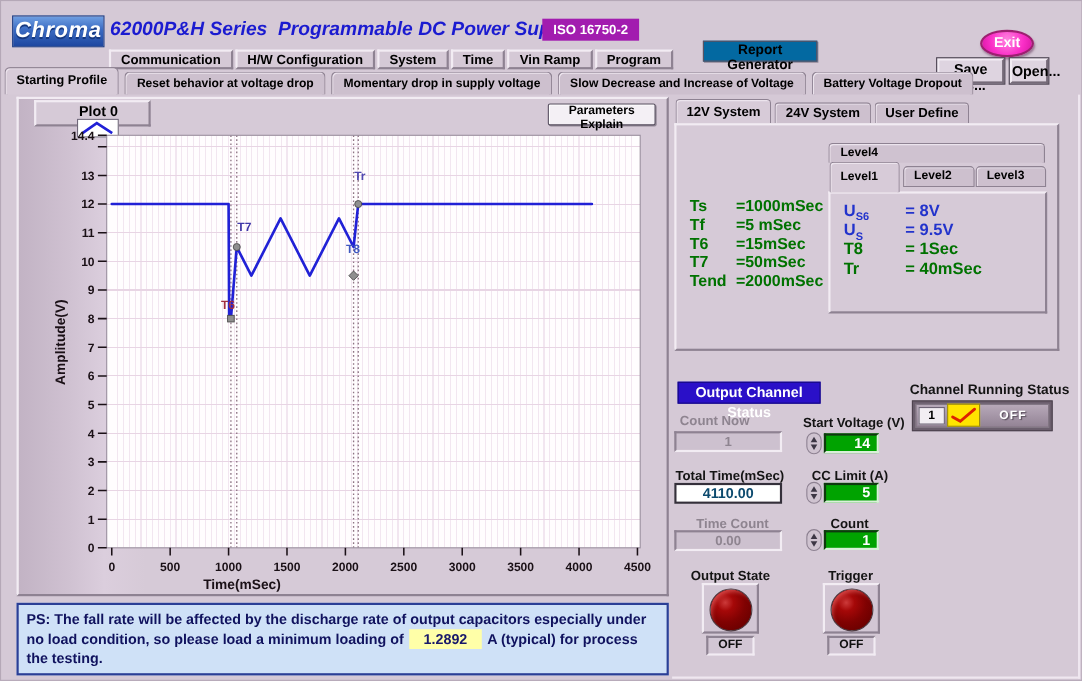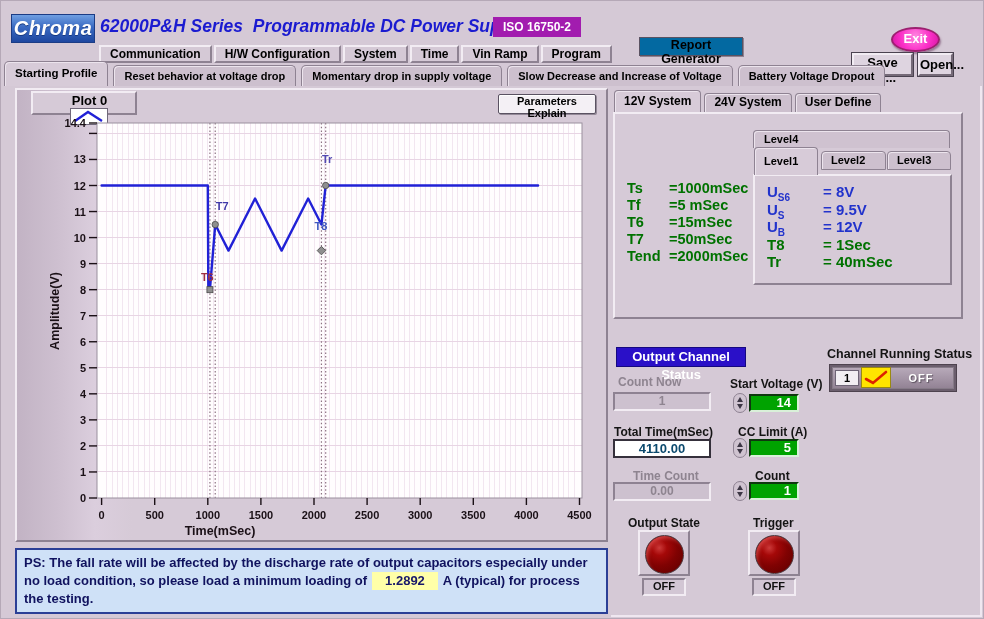--- a/index.html
+++ b/index.html
@@ -369,24 +369,20 @@
     </div>
   <div class="abs inner-panel" id="level-params">
       <div class="lrow" style="color: rgb(34, 51, 204);">
         <span class="lname">U<sub>S6</sub></span>
         <span class="lval">= 8V</span>
       </div>
       <div class="lrow" style="color: rgb(34, 51, 204);">
         <span class="lname">U<sub>S</sub></span>
         <span class="lval">= 9.5V</span>
       </div>
-      <div class="lrow" style="color: rgb(34, 51, 204);">
-        <span class="lname">U<sub>B</sub></span>
-        <span class="lval">= 12V</span>
-      </div>
       <div class="lrow" style="color: rgb(0, 114, 0);">
         <span class="lname">T8</span>
         <span class="lval">= 1Sec</span>
       </div>
       <div class="lrow" style="color: rgb(0, 114, 0);">
         <span class="lname">Tr</span>
         <span class="lval">= 40mSec</span>
       </div>
     </div>
   <div class="abs timing" id="timing-params">

